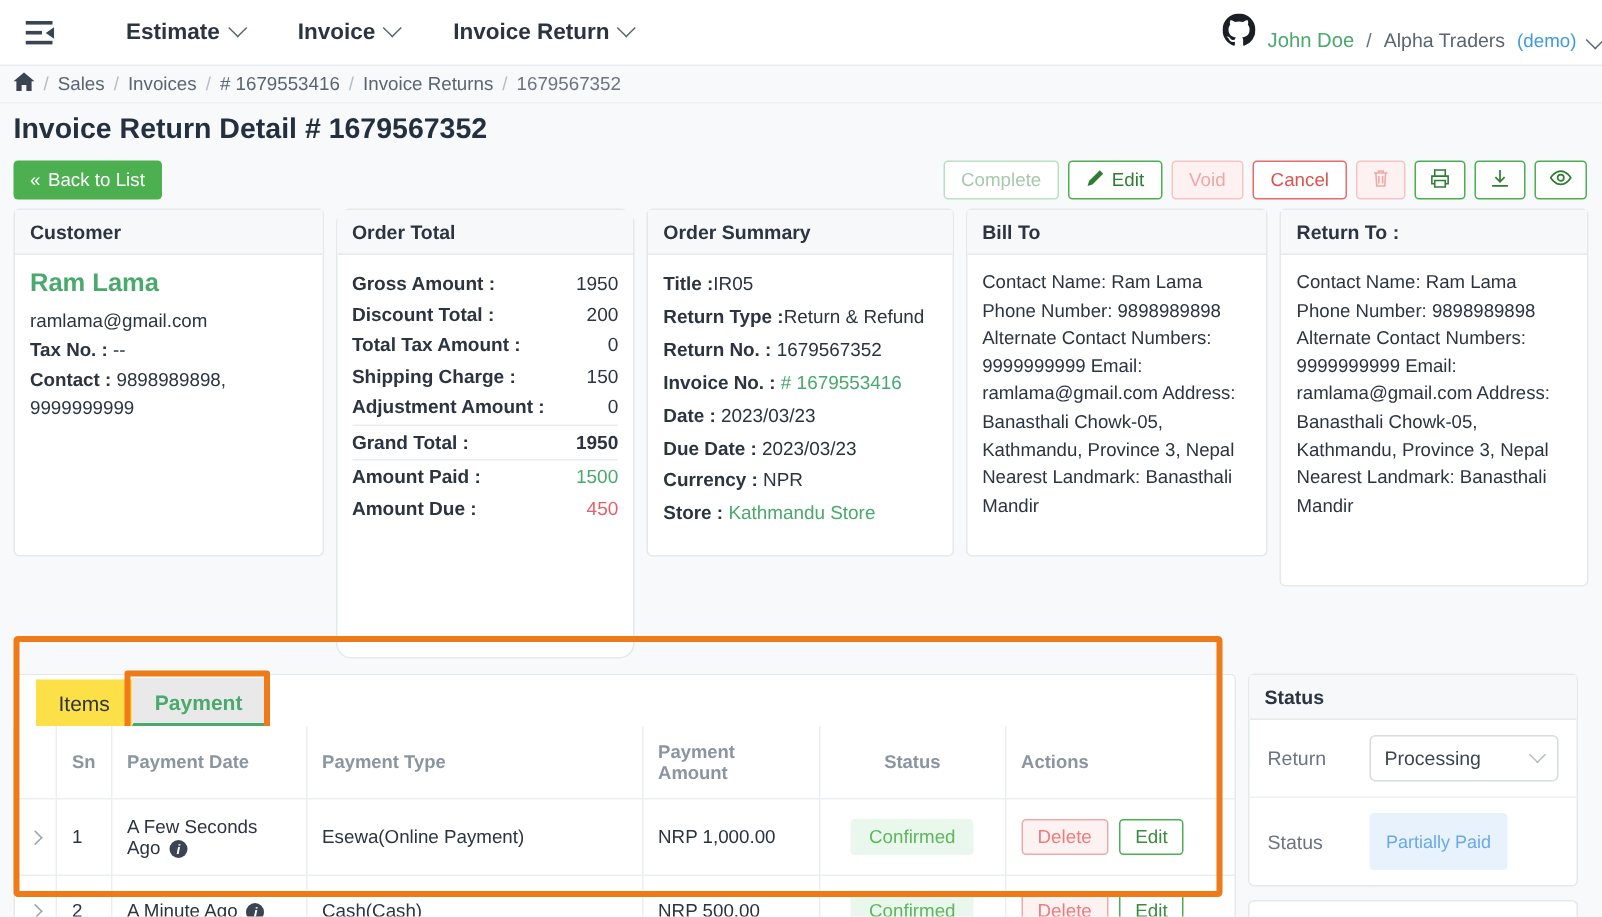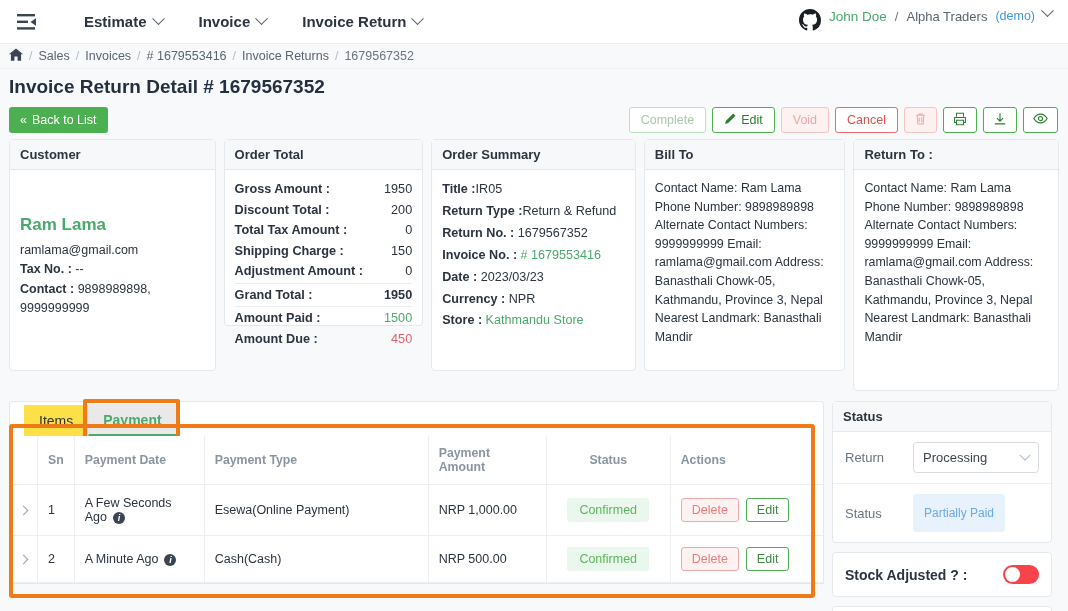--- a/index.html
+++ b/index.html
@@ -18,21 +18,21 @@
   }
   .menu-fold { width: 54px; display: flex; justify-content: center; align-items: center; cursor: pointer; }
   .nav-items { display: flex; align-items: center; gap: 36px; margin-left: 30px; }
   .nav-item {
     display: flex; align-items: center; gap: 7px;
     font-size: 15px; font-weight: bold; color: #2b3440; cursor: pointer;
   }
   .caret { display: inline-block; width: 9px; height: 9px;
     border-right: 1.6px solid #5a6572; border-bottom: 1.6px solid #5a6572;
     transform: rotate(45deg) translate(-2px,-2px); }
-  .user-area { margin-left: auto; display: flex; align-items: flex-start; gap: 8px; padding-right: 16px; cursor: pointer; }
+  .user-area { margin-left: auto; display: flex; align-items: flex-end; gap: 8px; padding-right: 0; cursor: pointer; }
   .user-name { color: #4aa96c; font-size: 13.5px; }
   .user-sep { color: #6b7480; font-size: 13px; }
   .user-org { color: #5a6572; font-size: 13px; }
   .user-demo { color: #3d9bdc; font-size: 12.5px; }
 
   
   .crumbbar {
     height: 25px; background: #f7f9fb; display: flex; align-items: center;
     padding-left: 9px; gap: 6px; font-size: 12.5px; border-bottom: 1px solid #eef1f4;
   }
@@ -62,25 +62,25 @@
 
   
   .cards { display: flex; gap: 8px; padding: 0 9px; margin-top: 3px; }
   .card { background: #fff; border: 1px solid #e4e9ee; border-radius: 4px; }
   .card-head {
     background: #f7f8f9; border-bottom: 1px solid #e4e9ee;
     padding: 7px 10px; font-weight: bold; font-size: 13px; color: #2b3440;
   }
   .card-body { padding: 9px 10px 10px; }
   .c-customer { width: 207px; height: 232px; }
-  .c-total { width: 200px; height: 187px; }
+  .c-total { width: 200px; height: 300px; border-radius: 10px; }
   .c-summary { width: 205px; height: 232px; }
   .c-bill { width: 202px; height: 232px; }
   .c-return { width: 206px; height: 252px; }
-  .cust-name { color: #4aa96c; font-size: 17px; font-weight: bold; margin-bottom: 6px; margin-top: 36px; }
+  .cust-name { color: #4aa96c; font-size: 17px; font-weight: bold; margin-bottom: 6px; }
   .cust-line { font-size: 12.5px; line-height: 1.55; color: #2b3440; }
   .lbl-b { font-weight: bold; }
 
   .total-row { display: flex; justify-content: space-between; font-size: 12.7px; line-height: 1.62; }
   .total-row .k { font-weight: bold; }
   .total-row.sep { border-top: 1px solid #e9edf1; padding-top: 1px; margin-top: 1px; }
   .v-green { color: #4aa96c; }
   .v-red { color: #e4606d; }
 
   .sum-line { font-size: 12.6px; line-height: 1.74; }
@@ -356,20 +356,21 @@
   </div>
 
   <div class="card c-summary">
     <div class="card-head">Order Summary</div>
     <div class="card-body">
       <div class="sum-line"><span class="lbl-b">Title :</span><span>IR05</span></div>
       <div class="sum-line"><span class="lbl-b">Return Type :</span><span>Return &amp; Refund</span></div>
       <div class="sum-line"><span class="lbl-b">Return No. :</span> <span>1679567352</span></div>
       <div class="sum-line"><span class="lbl-b">Invoice No. :</span> <span class="link-green"># 1679553416</span></div>
       <div class="sum-line"><span class="lbl-b">Date :</span> <span>2023/03/23</span></div>
+      <div class="sum-line"><span class="lbl-b">Due Date :</span> <span>2023/03/23</span></div>
       <div class="sum-line"><span class="lbl-b">Currency :</span> <span>NPR</span></div>
       <div class="sum-line"><span class="lbl-b">Store :</span> <span class="link-green">Kathmandu Store</span></div>
     </div>
   </div>
 
   <div class="card c-bill">
     <div class="card-head">Bill To</div>
     <div class="card-body">
       <div class="addr">Contact Name: Ram Lama Phone Number: 9898989898 Alternate Contact Numbers: 9999999999 Email: ramlama@gmail.com Address: Banasthali Chowk-05, Kathmandu, Province 3, Nepal Nearest Landmark: Banasthali Mandir</div>
     </div>

